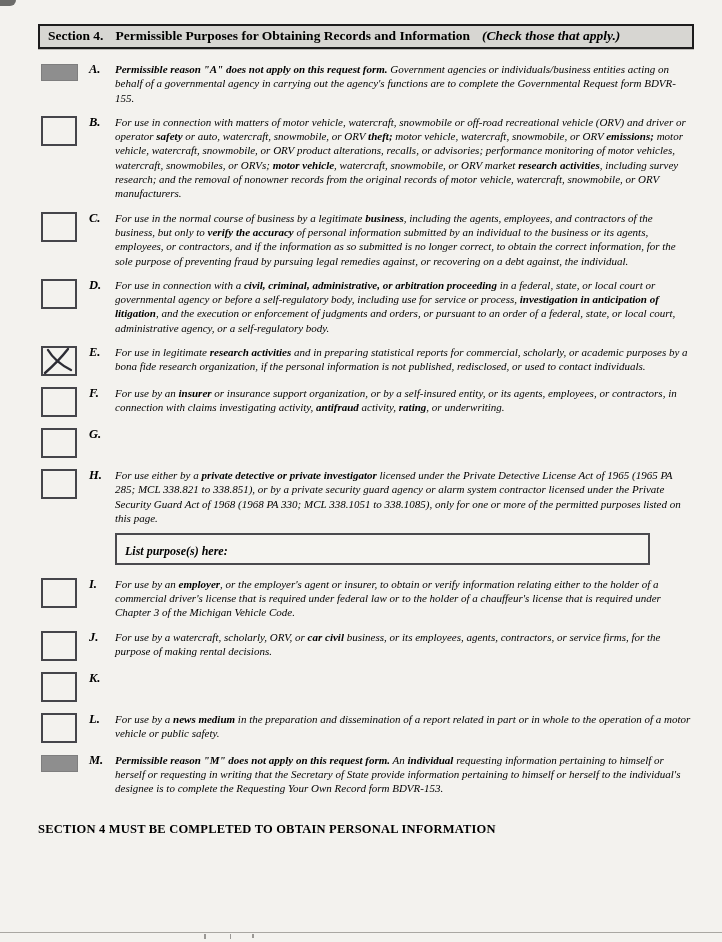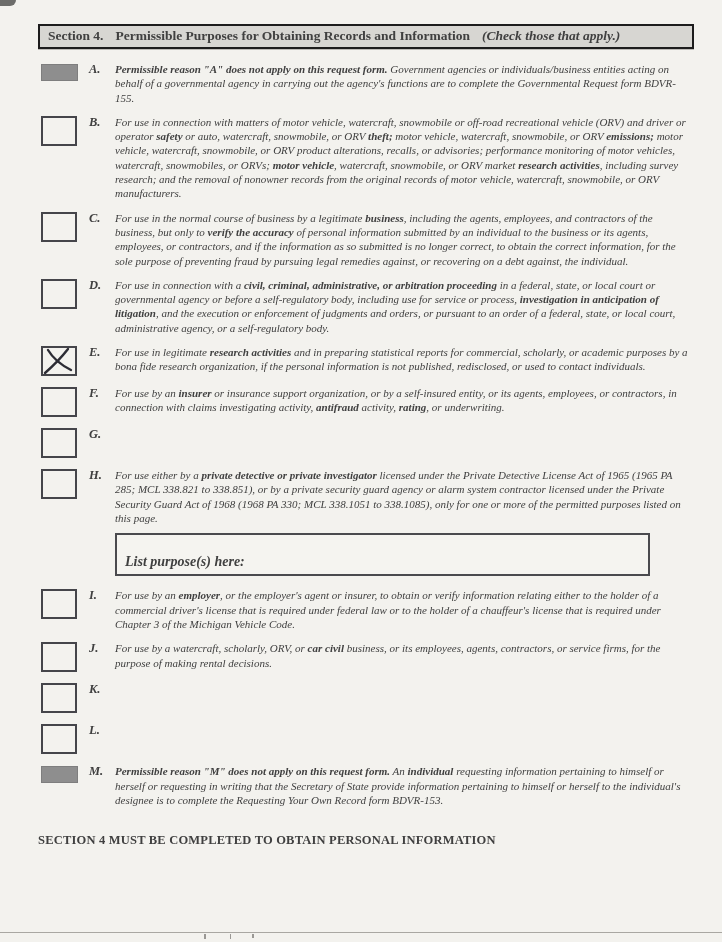--- a/index.html
+++ b/index.html
@@ -6,21 +6,21 @@
   body{
     width:722px;height:942px;
     background:#e3e1dd;
     font-family:"Liberation Serif", serif;
     position:relative;
     overflow:hidden;
   }
   .page{
     position:absolute;inset:0;
     background:#f3f2ee;
-    color:#404040;
+    color:#000000;
     font-family:Liberation Serif, serif;
   }
   .corner-smudge{
     position:absolute;top:0;left:0;width:16px;height:6px;
     background:#4a4a48;opacity:.8;border-bottom-right-radius:6px;
   }
   .content{
     position:absolute;left:38px;top:24px;width:656px;
   }
   
@@ -69,22 +69,22 @@
   .text .seg.b{font-weight:bold;}
   
   .fields-box{
     border:2px solid #4a4a4e;
     margin:8px 4px 2px 0;
     width:92%;
     background:#f5f4f0;
   }
   .field-row{
     font-style:italic;font-weight:bold;
-    font-size:14px;
-    padding:18px 8px 3px 8px;
+    font-size:12px;
+    padding:9px 8px 3px 8px;
   }
   .field-row + .field-row{border-top:2px solid #4a4a4e;padding-bottom:8px;}
   
   .footer-note{
     text-align:left;
     font-weight:bold;
     font-size:12.5px;
     margin-top:16px;
     letter-spacing:.2px;
   }
@@ -206,20 +206,21 @@
       <div class="box"></div>
     </div>
     <div class="letter">K.</div>
   </div>
 
   <div class="item">
     <div class="cb-col">
       <div class="box"></div>
     </div>
     <div class="letter">L.</div>
+    <div class="text"><span class="seg">For use by a </span><span class="seg b">news medium</span><span class="seg"> in the preparation and dissemination of a report related in part or in whole to the operation of a motor vehicle or public safety.</span></div>
   </div>
 
   <div class="item">
     <div class="cb-col">
       <div class="box filled"></div>
     </div>
     <div class="letter">M.</div>
     <div class="text"><span class="seg b">Permissible reason "M" does not apply on this request form.</span><span class="seg">   An </span><span class="seg b">individual</span><span class="seg"> requesting information pertaining to himself or herself or requesting in writing that the Secretary of State provide information pertaining to himself or herself to the individual's designee is to complete the Requesting Your Own Record form BDVR-153.</span></div>
   </div>
 </div>

